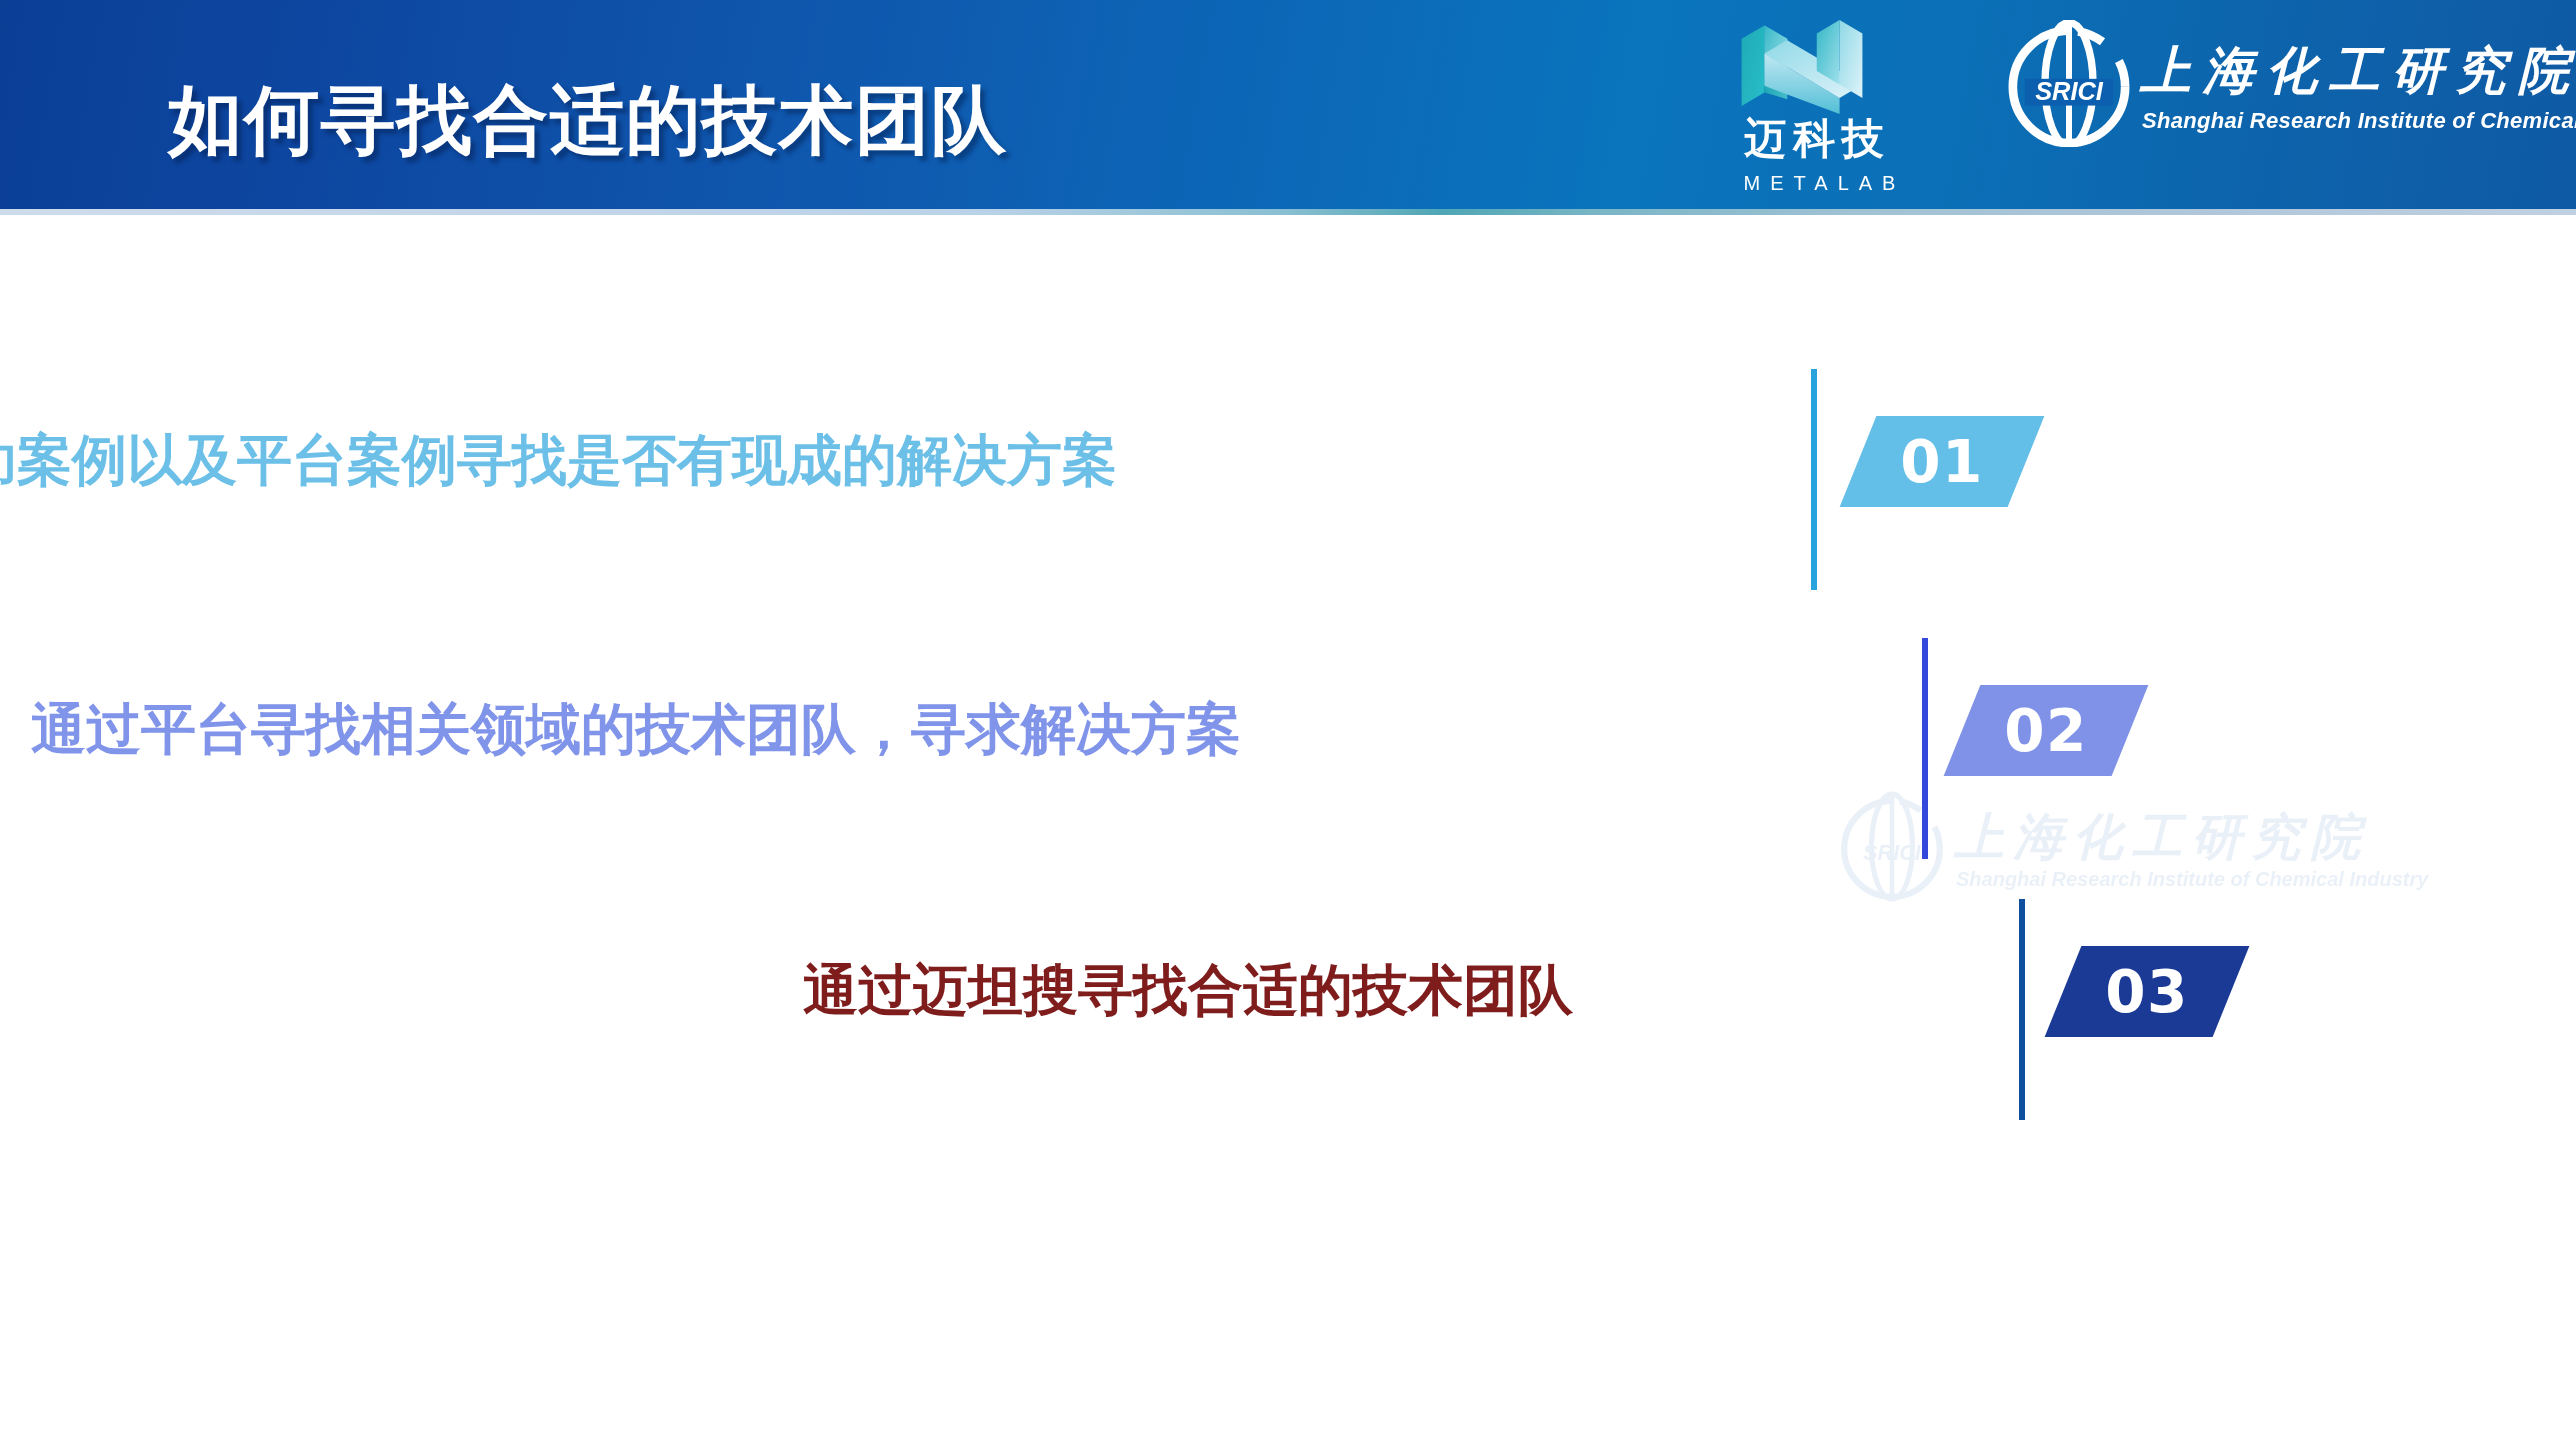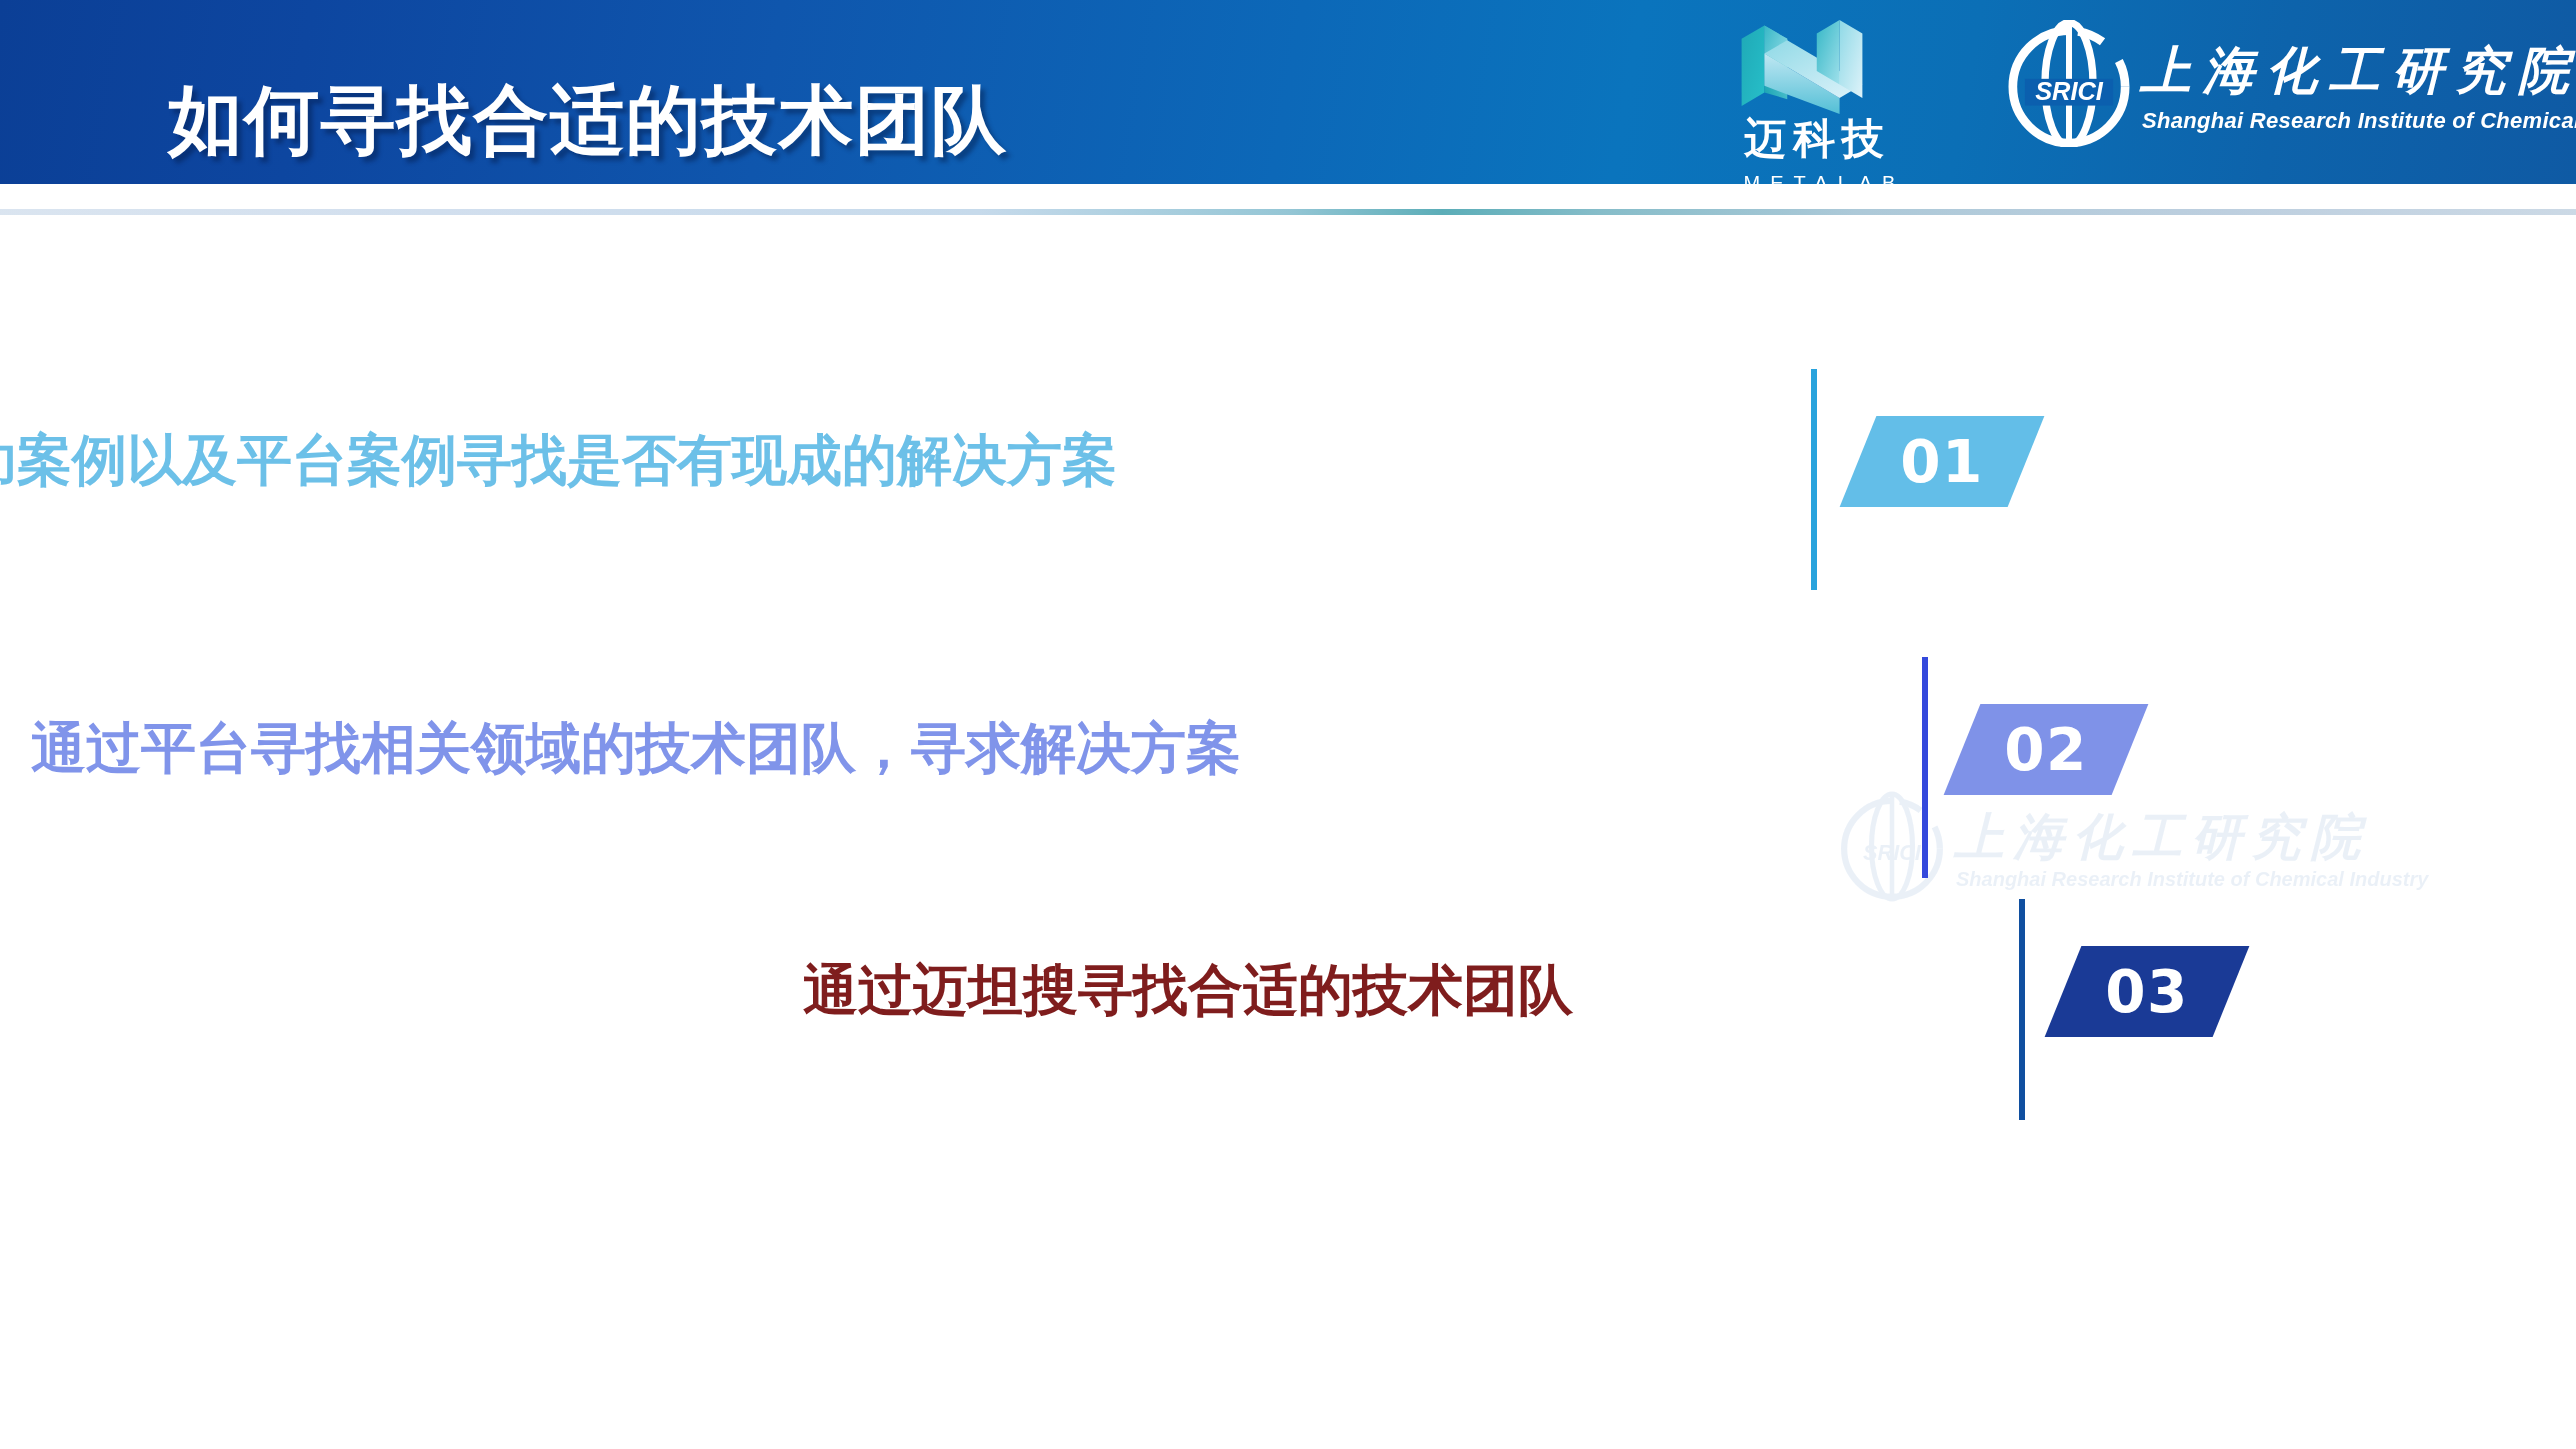--- a/index.html
+++ b/index.html
@@ -13,21 +13,21 @@
     font-family: "Liberation Sans", "DejaVu Sans", sans-serif;
     overflow: hidden;
     position: relative;
   }
 
   
   .header {
     position: absolute;
     left: 0; top: 0;
     width: 2576px;
-    height: 184px;
+    height: 215px;
     background: linear-gradient(100deg,
         #0b3f96 0%,
         #0d46a0 12%,
         #0f56ad 30%,
         #0c68b8 50%,
         #0a74bd 63%,
         #0b6fb6 76%,
         #0d63ab 88%,
         #0f5aa4 100%);
     overflow: visible;
@@ -227,21 +227,21 @@
     font-family: "DejaVu Sans", "Liberation Sans", sans-serif;
   }
 
   
   #step-1 { left: 0px; top: 154px; width: 2080px; }
   #step-1 .step-text   { right: 963px; color: #6CC0E8; }
   #step-1 .step-rule   { left: 1811px; background: #29A3DD; }
   #step-1 .step-badge  { left: 1858px; background: #63BEE8; }
 
   
-  #step-2 { left: 0px; top: 442px; width: 2133px; }
+  #step-2 { left: 0px; top: 423px; width: 2133px; }
   #step-2 .step-text   { right: 892px; color: #8094EA; }
   #step-2 .step-rule   { left: 1922px; background: #3449DC; }
   #step-2 .step-badge  { left: 1962px; background: #7F92E8; }
 
   
   #step-3 { left: 0px; top: 684px; width: 2294px; }
   #step-3 .step-text   { right: 721px; color: #7f1d1d; }
   #step-3 .step-rule   { left: 2019px; background: #104FA0; }
   #step-3 .step-badge  { left: 2063px; background: #1A3A96; }
 </style>

